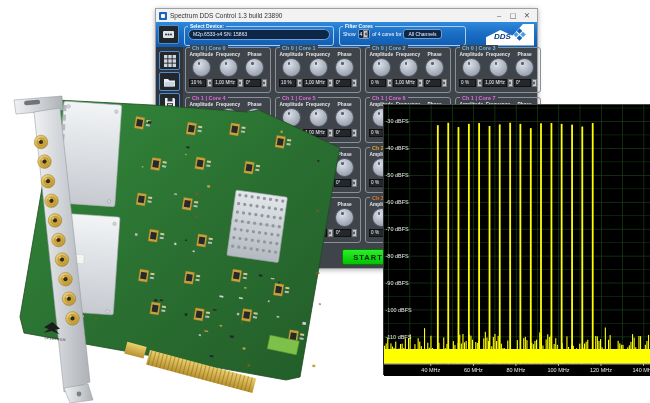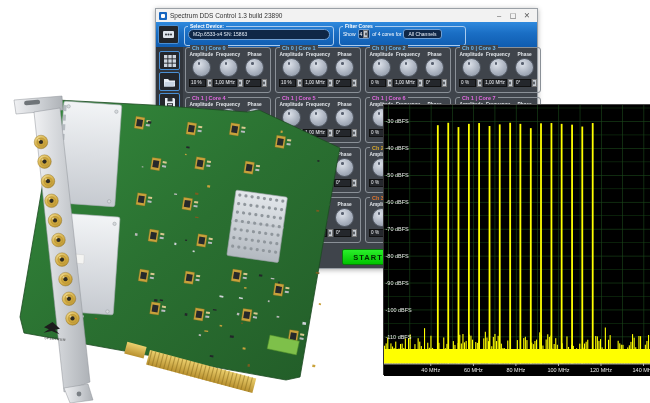--- a/index.html
+++ b/index.html
@@ -115,20 +115,31 @@
                 <i class="u"></i>
                 <i class="d"></i>
               </span>
           </span>
           <span>of 4 cores for</span>
           <span class="combo small">
             <span>All Channels</span>
           </span>
         </div>
       </fieldset>
+      <div class="ddslogo">
+        <span class="ddstext">DDS</span>
+        <svg width="13" height="13" viewBox="0 0 13 13">
+          <g transform="rotate(45 6.5 6.5)">
+            <rect x="2" y="2" width="4" height="4" fill="#1261b6"></rect>
+              <rect x="7" y="2" width="4" height="4" fill="#4da0e0"></rect>
+            <rect x="2" y="7" width="4" height="4" fill="#4da0e0"></rect>
+              <rect x="7" y="7" width="4" height="4" fill="#1261b6"></rect>
+          </g>
+        </svg>
+      </div>
     </div>
 
     <div class="mainarea">
       <div class="sidebar">
         <div class="sbtn">
           <svg width="12" height="12" viewBox="0 0 12 12">
             <g fill="#cfd6df">
               <rect x="0" y="0" width="3.4" height="3.4"></rect>
                 <rect x="4.3" y="0" width="3.4" height="3.4"></rect>
                 <rect x="8.6" y="0" width="3.4" height="3.4"></rect>

